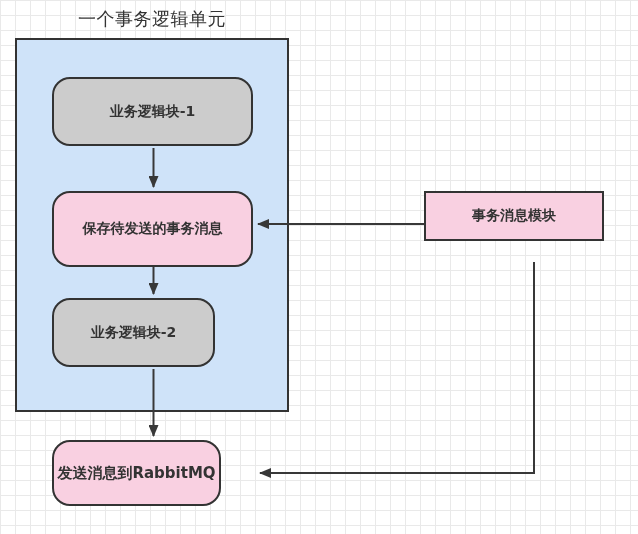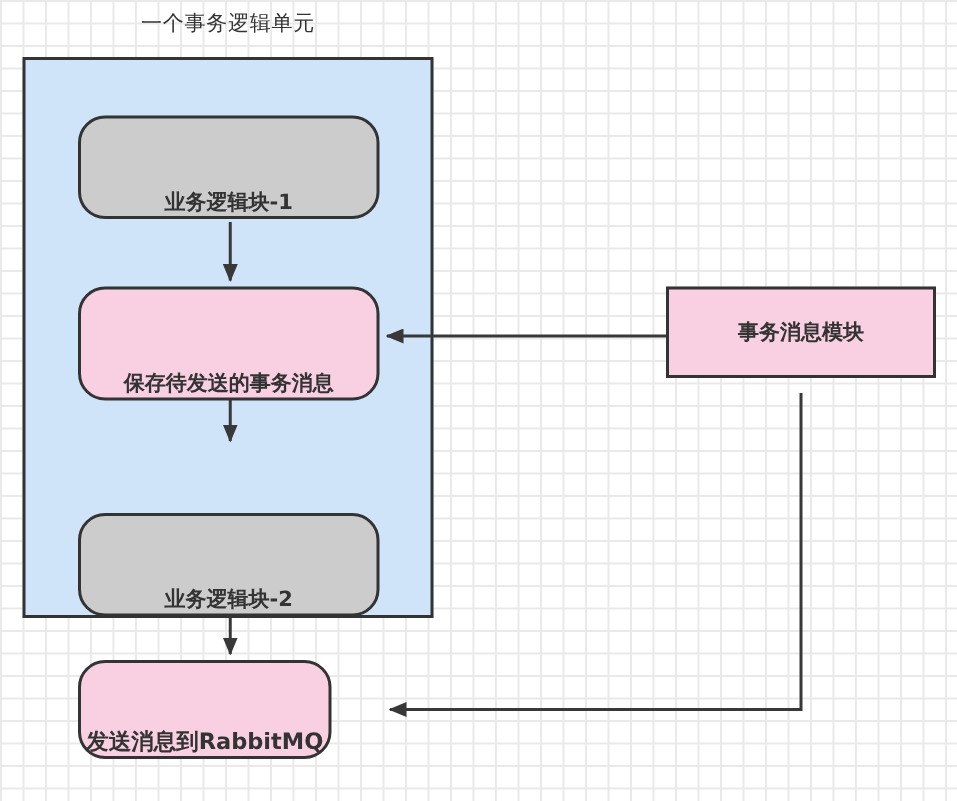--- a/index.html
+++ b/index.html
@@ -17,21 +17,21 @@
       linear-gradient(to right, var(--grid, #e9e9e9) 1px, transparent 1px),
       linear-gradient(to bottom, var(--grid, #e9e9e9) 1px, transparent 1px);
     background-size: 15px 15px;
   }
   .diagram-title {
     position: absolute;
     left: 15px;
     top: 7px;
     width: 274px;
     text-align: center;
-    font-size: 14px;
+    font-size: 18px;
     font-weight: 400;
     color: var(--text, #333333);
     letter-spacing: 0.5px;
   }
   .container-box {
     position: absolute;
     left: 15px;
     top: 38px;
     width: 274px;
     height: 374px;
@@ -45,28 +45,28 @@
     border: 2px solid var(--border, #333333);
     display: flex;
     align-items: center;
     justify-content: center;
     text-align: center;
     font-size: 14px;
     font-weight: 700;
     color: var(--text, #333333);
     z-index: 2;
   }
-  .rounded { border-radius: 18px; align-items: flex-end; }
+  .rounded { border-radius: 18px; }
   .gray { background: var(--gray_fill, #cccccc); }
   .pink { background: var(--pink_fill, #f9d0e1); }
   .node-logic-1   { left: 52px;  top: 77px;  width: 201px; height: 69px; }
   .node-save      { left: 52px;  top: 191px; width: 201px; height: 76px; }
-  .node-logic-2   { left: 52px;  top: 298px; width: 201px; height: 69px; margin-top: 44px; }
+  .node-logic-2   { left: 52px;  top: 298px; width: 163px; height: 69px; }
   .node-rabbitmq  { left: 52px;  top: 440px; width: 169px; height: 66px; font-size: 15px; }
-  .node-module    { left: 444px; top: 191px; width: 180px; height: 61px; }
+  .node-module    { left: 424px; top: 191px; width: 180px; height: 50px; }
   .edge-layer {
     position: absolute;
     left: 0; top: 0;
     width: 638px; height: 534px;
     z-index: 1;
     pointer-events: none;
   }
   .edge {
     stroke: var(--line, #383838);
     stroke-width: 2;

